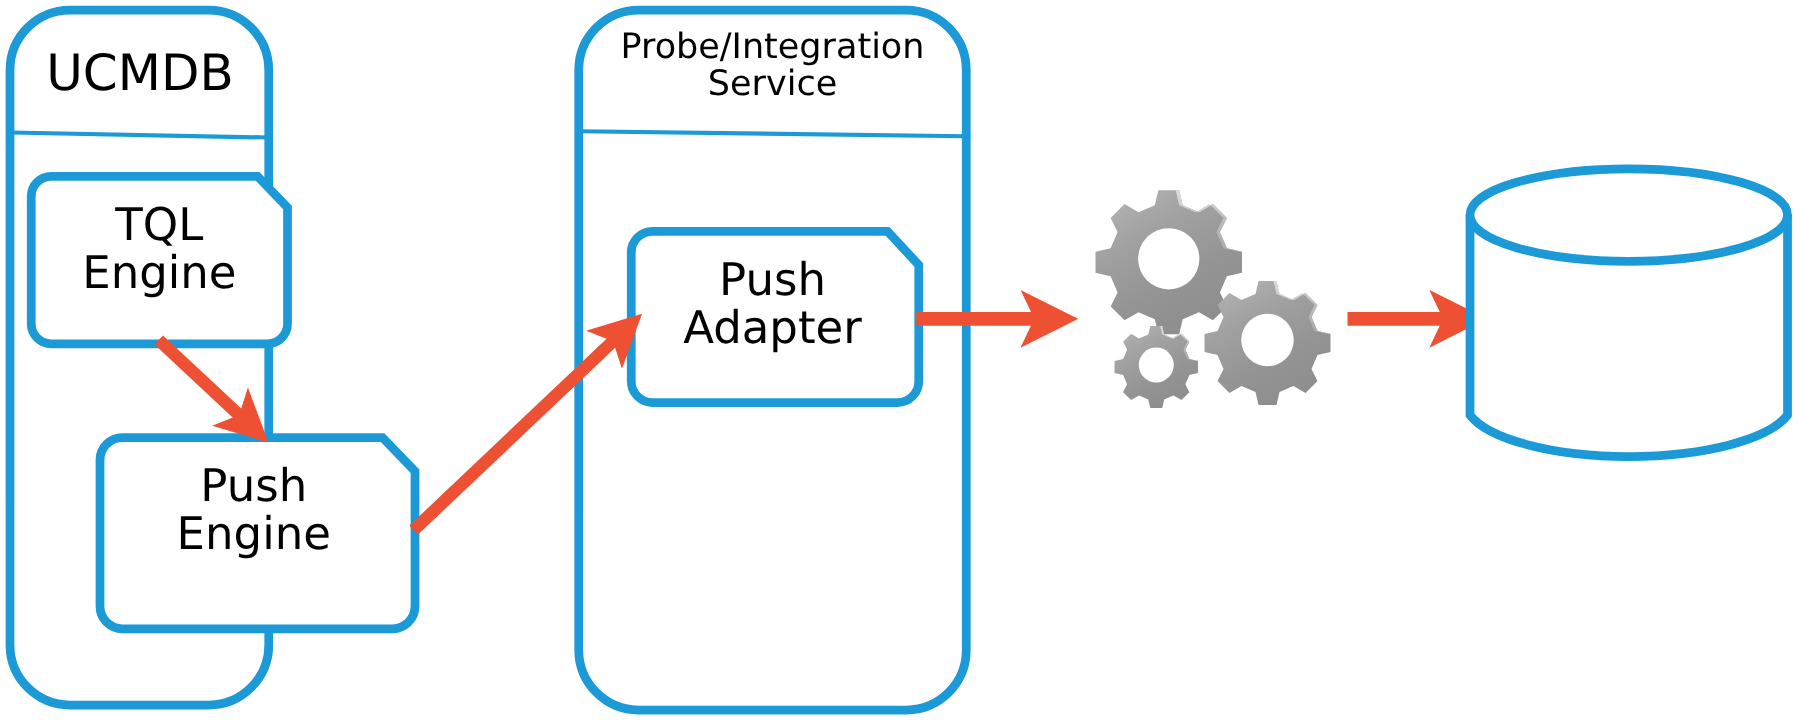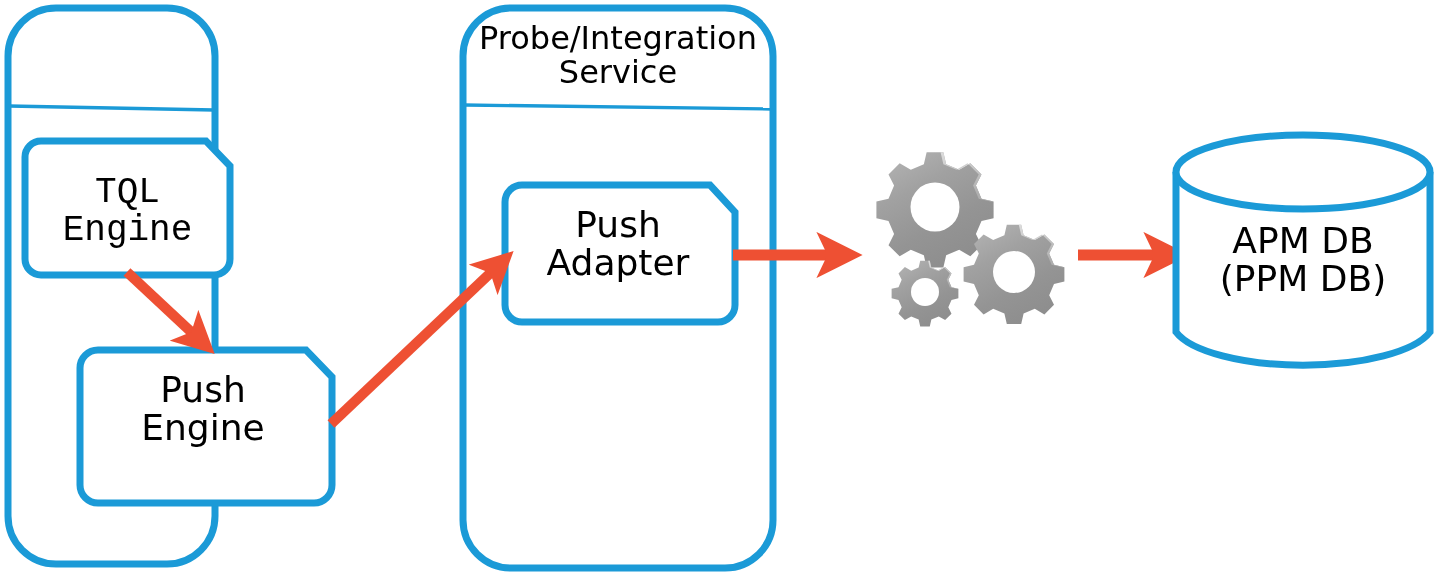--- a/index.html
+++ b/index.html
@@ -4,21 +4,21 @@
 <style>
   html,body{margin:0;padding:0;background:#ffffff;}
   body{width:1447px;height:579px;overflow:hidden;
        font-family:"DejaVu Sans","Liberation Sans",sans-serif;}
   #stage{position:relative;width:1447px;height:579px;background:#fff;}
   #stage svg{position:absolute;left:0;top:0;width:1447px;height:579px;}
   .lbl{position:absolute;color:#000;text-align:center;line-height:1.06;
        font-family:"DejaVu Sans","Liberation Sans",sans-serif;
        white-space:pre-line;pointer-events:none;}
   .container-title{font-size:40px;}
-  .container-title.small{font-size:32px;}
+  .container-title.small{font-size:28px;}
   .node-title{font-size:36px;}
   .gear-label{font-size:35px;}
   .db-label{font-size:36px;}
 </style>
 </head>
 <body>
 
 <div id="stage">
 
   <svg viewBox="0 0 1447 579" xmlns="http://www.w3.org/2000/svg">
@@ -130,30 +130,29 @@
       </g>
     </g>
 
     <g>
       <path d="M1176,172 L1176,332 A131,44 0 0 0 1430,332 L1430,172" fill="#ffffff" stroke="#1B9AD7" stroke-width="7"></path>
       <ellipse cx="1303" cy="172" rx="127" ry="37" fill="#ffffff" stroke="#1B9AD7" stroke-width="7"></ellipse>
     </g>
 
   </svg>
 
+  <div class="lbl container-title" style="left:8px;top:38px;width:208px;">UCMDB</div>
 
   <div class="lbl container-title small" style="left:455px;top:22px;width:326px;">Probe/Integration
 Service</div>
 
-  <div class="lbl node-title" style="left:25px;top:174px;width:205px;font-family:Liberation Mono, monospace;">TQL
+  <div class="lbl node-title" style="left:25px;top:162px;width:205px;">TQL
 Engine</div>
 
   <div class="lbl node-title" style="left:80px;top:371px;width:246px;">Push
 Engine</div>
 
   <div class="lbl node-title" style="left:505px;top:206px;width:226px;">Push
 Adapter</div>
 
 
-  <div class="lbl db-label" style="left:1176px;top:222px;width:254px;">APM DB
-(PPM DB)</div>
 
 </div>
 
 </body></html>

